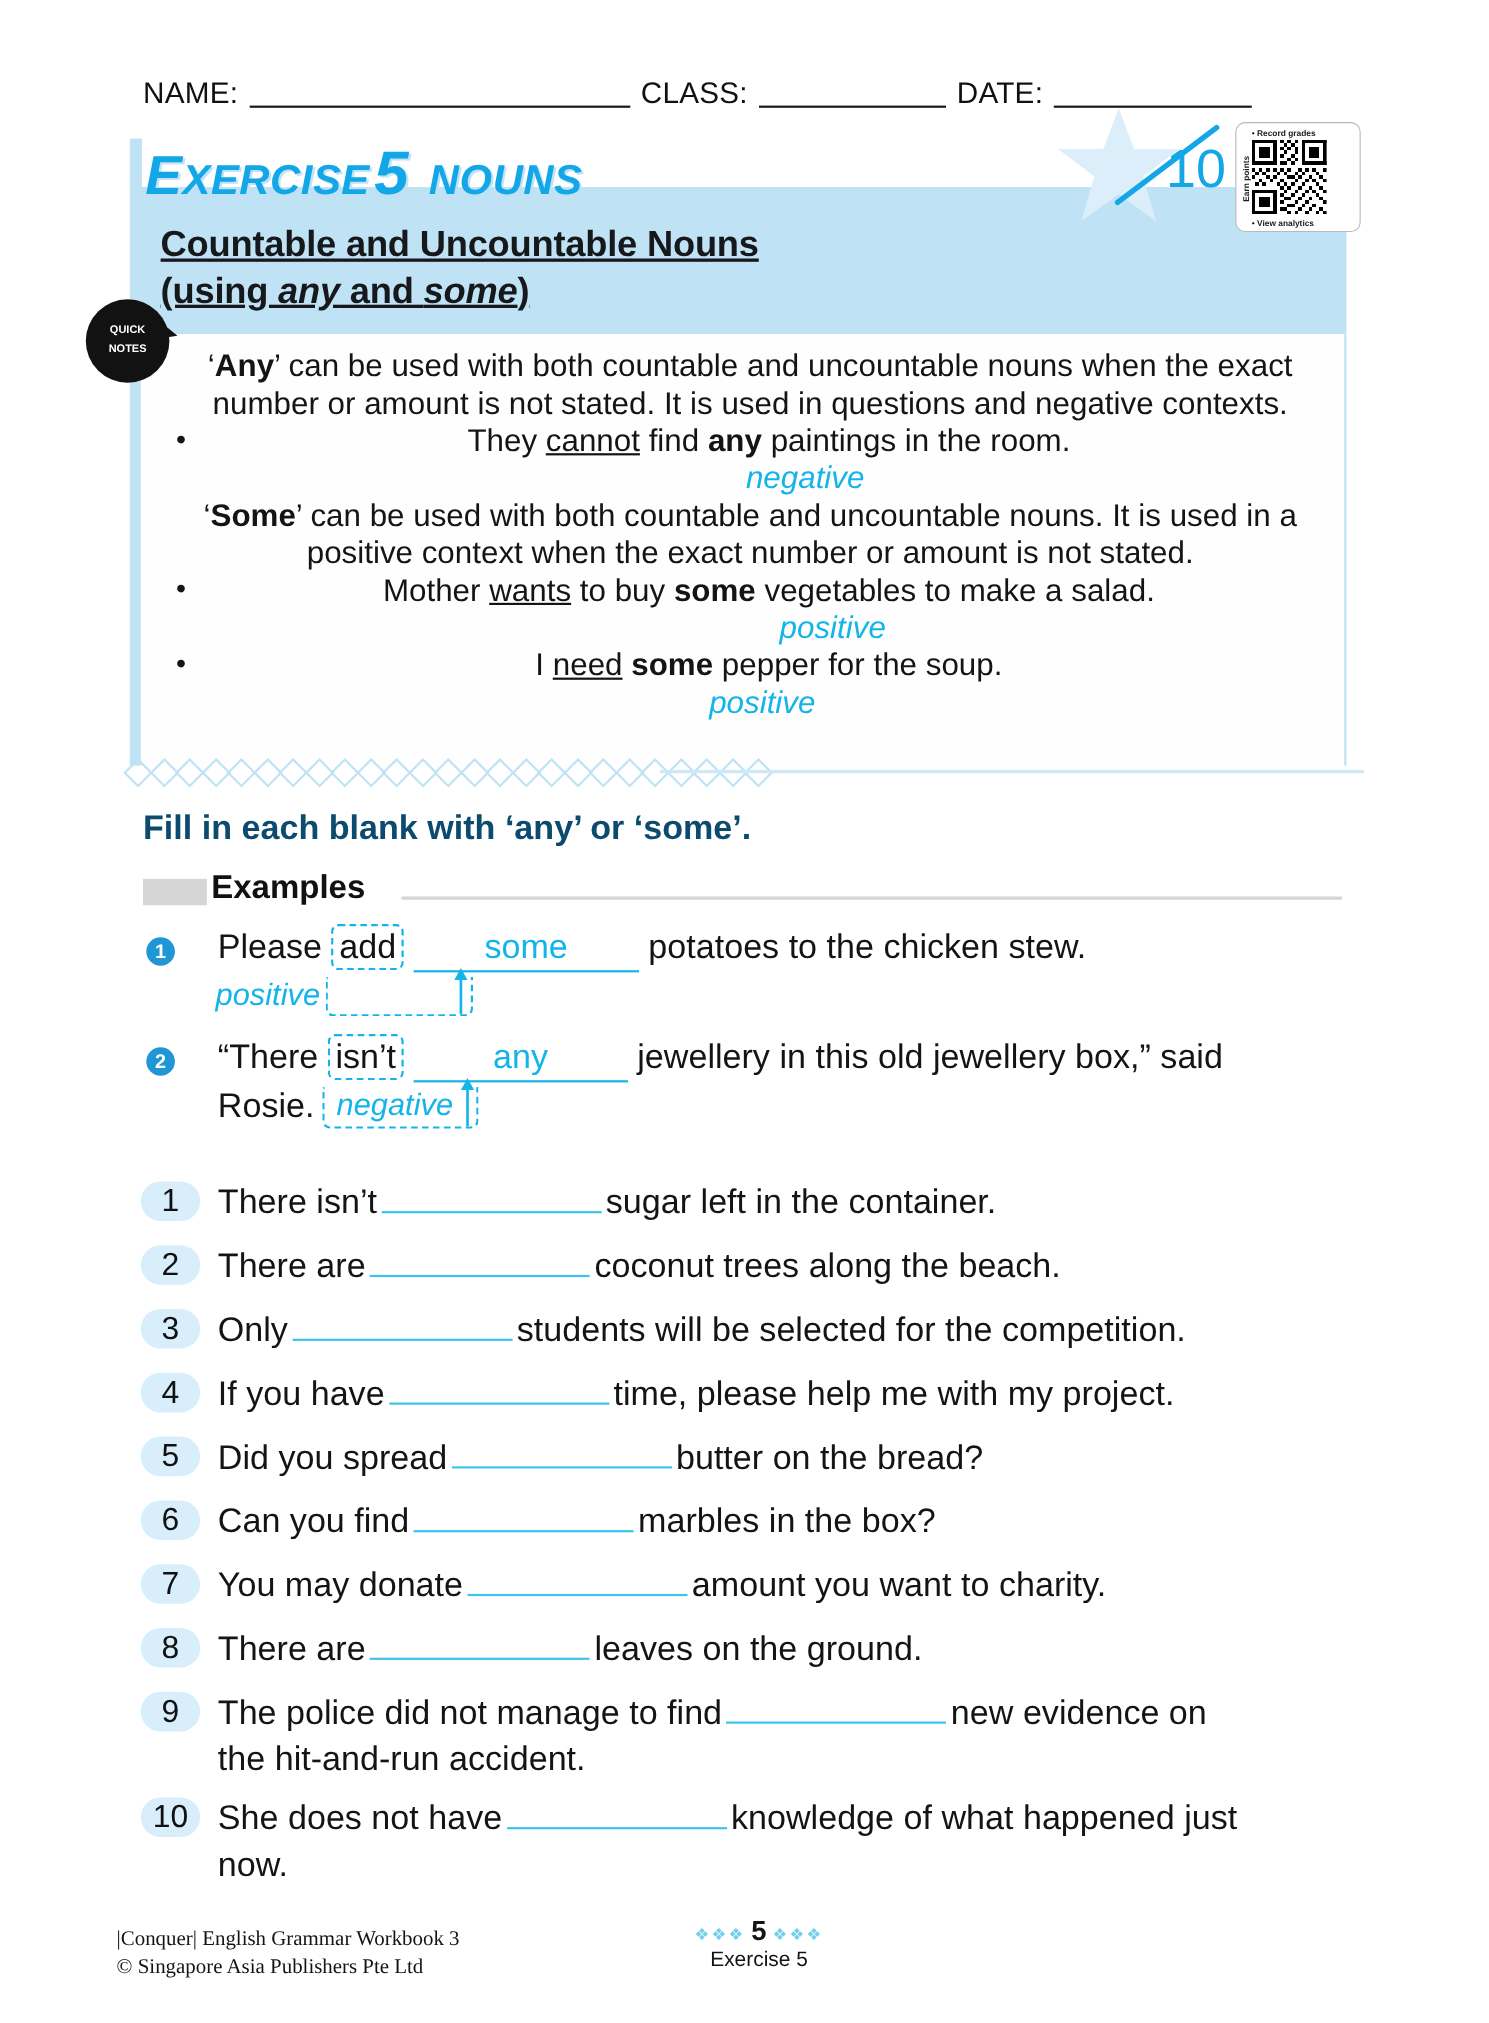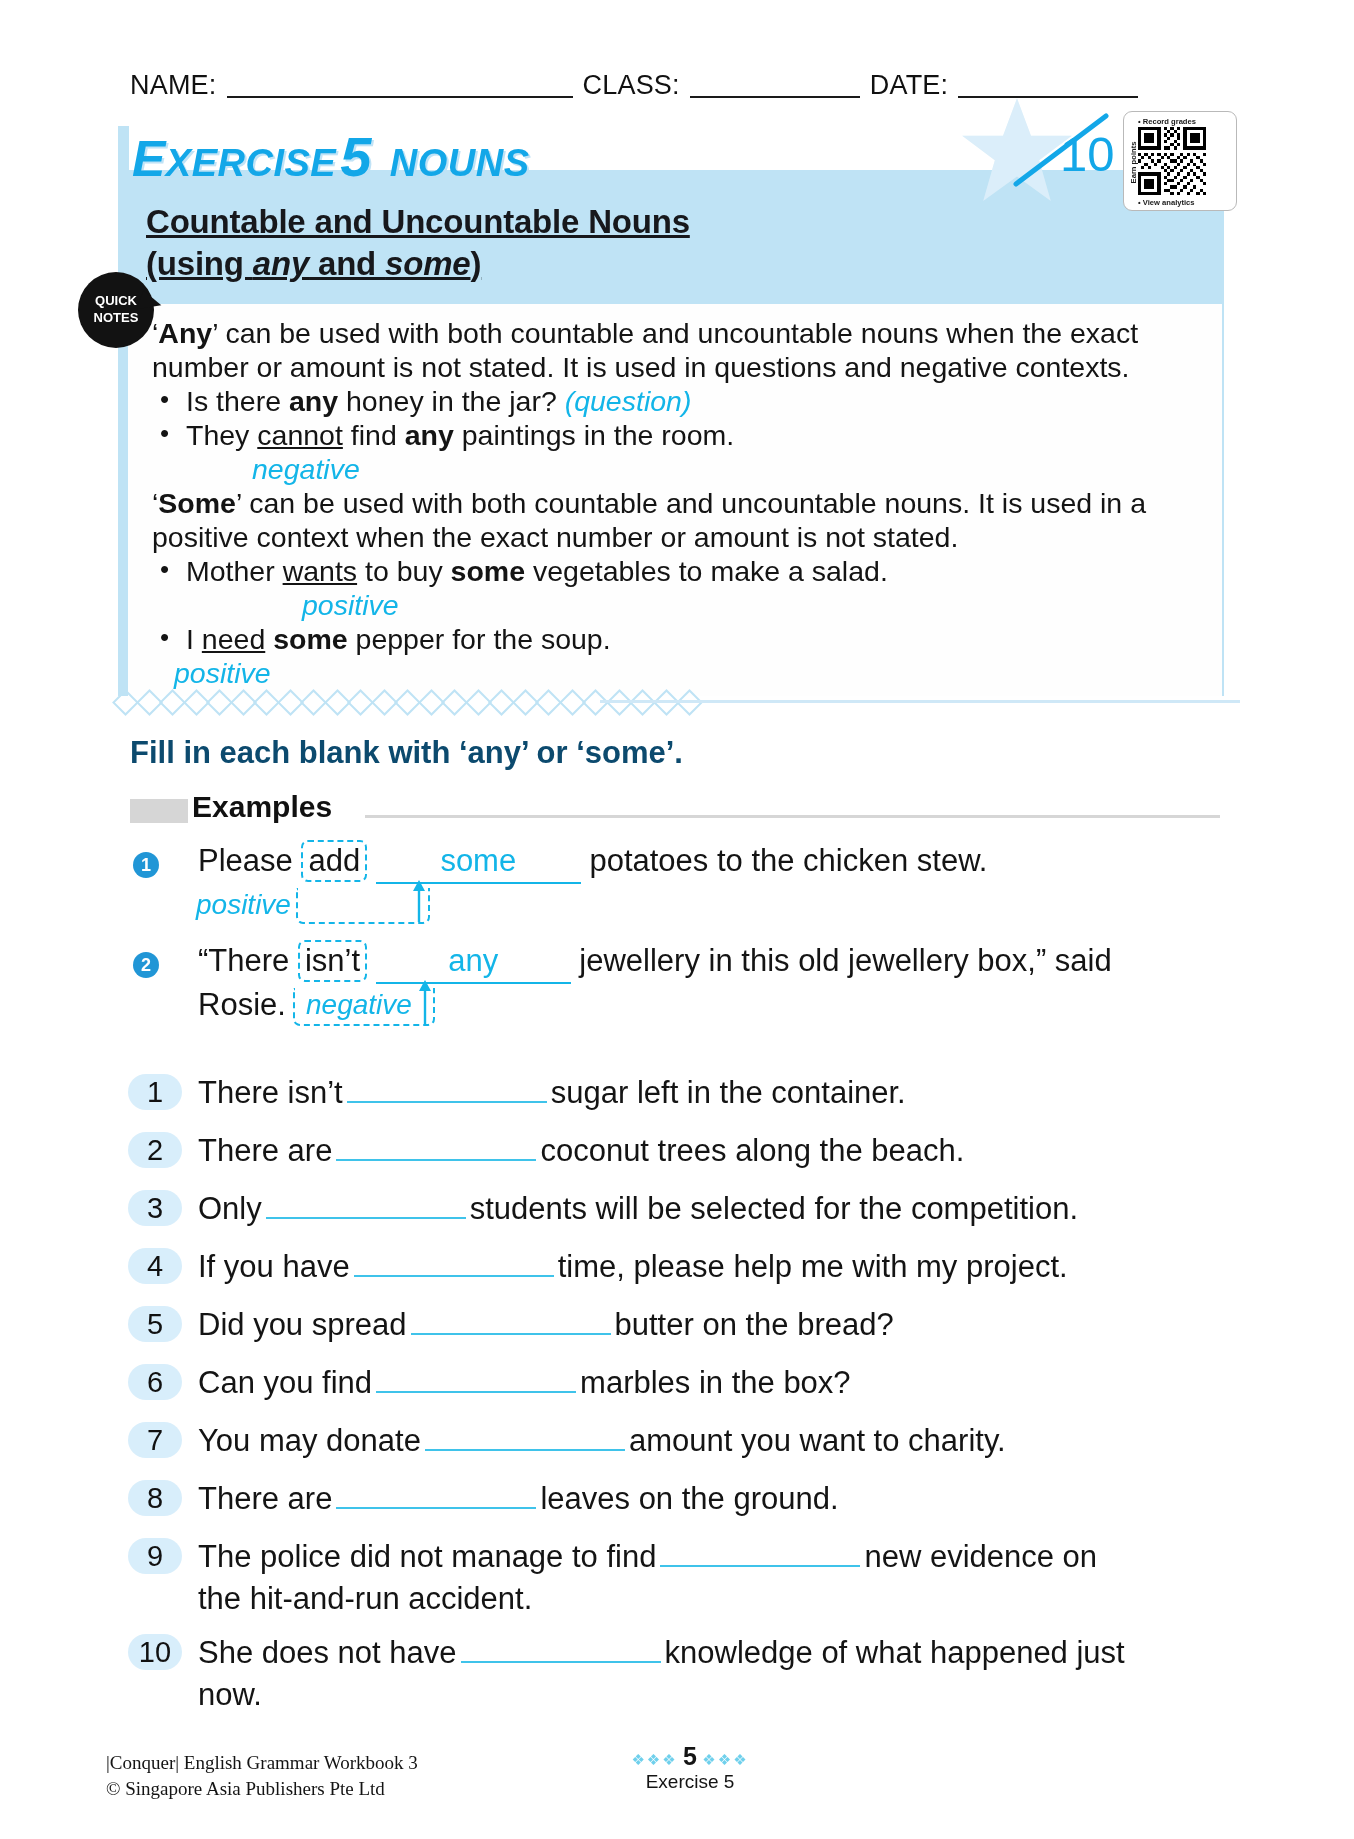--- a/index.html
+++ b/index.html
@@ -168,21 +168,21 @@
   }
   .qn-bubble {
     position: absolute;
     left: 78px;
     top: 272px;
     width: 76px;
     height: 76px;
     background: #121212;
     border-radius: 50%;
     color: #ffffff;
-    font-size: 13px;
+    font-size: 10px;
     font-weight: bold;
     line-height: 17px;
     text-align: center;
     padding-top: 20px;
     box-sizing: border-box;
     z-index: 6;
   }
   .qn-bubble:after {
     content: "";
     position: absolute;
@@ -197,21 +197,21 @@
 
   .qn-text {
     position: absolute;
     left: 152px;
     top: 316px;
     width: 1060px;
     font-size: 28.5px;
     line-height: 34px;
     color: #141414;
   }
-  .qn-text p { margin: 0; }
+  .qn-text p { margin: 0; text-align: center; }
   .qn-text b { font-weight: bold; }
   .u { text-decoration: underline; text-decoration-thickness: 2px; text-underline-offset: 2px; }
   .cy { color: #13b5e8; font-style: italic; }
   .bullet-line {
     display: block;
     padding-left: 34px;
     position: relative;
   }
   .bullet-line:before {
     content: "\2022";
@@ -556,21 +556,20 @@
 
   <div class="qn-box"></div>
   <div class="qn-bubble">
     <span>QUICK</span><br>
     <span>NOTES</span>
   </div>
 
   <div class="qn-text">
     <p><span>‘</span><b>Any</b><span>’ can be used with both countable and uncountable nouns when the exact number or amount is not stated. It is used in questions and negative contexts.</span></p>
 
-    <p class="bullet-line"><span>Is there </span><b>any</b><span> honey in the jar? </span><span class="cy">(question)</span></p>
 
     <p class="bullet-line"><span>They </span><span class="u">cannot</span><span> find </span><b>any</b><span> paintings in the room.</span></p>
     <p class="tag-indent-1"><span class="cy">negative</span></p>
 
     <p><span>‘</span><b>Some</b><span>’ can be used with both countable and uncountable nouns. It is used in a positive context when the exact number or amount is not stated.</span></p>
 
     <p class="bullet-line"><span>Mother </span><span class="u">wants</span><span> to buy </span><b>some</b><span> vegetables to make a salad.</span></p>
     <p class="tag-indent-2"><span class="cy">positive</span></p>
 
     <p class="bullet-line"><span>I </span><span class="u">need</span><span> </span><b>some</b><span> pepper for the soup.</span></p>

